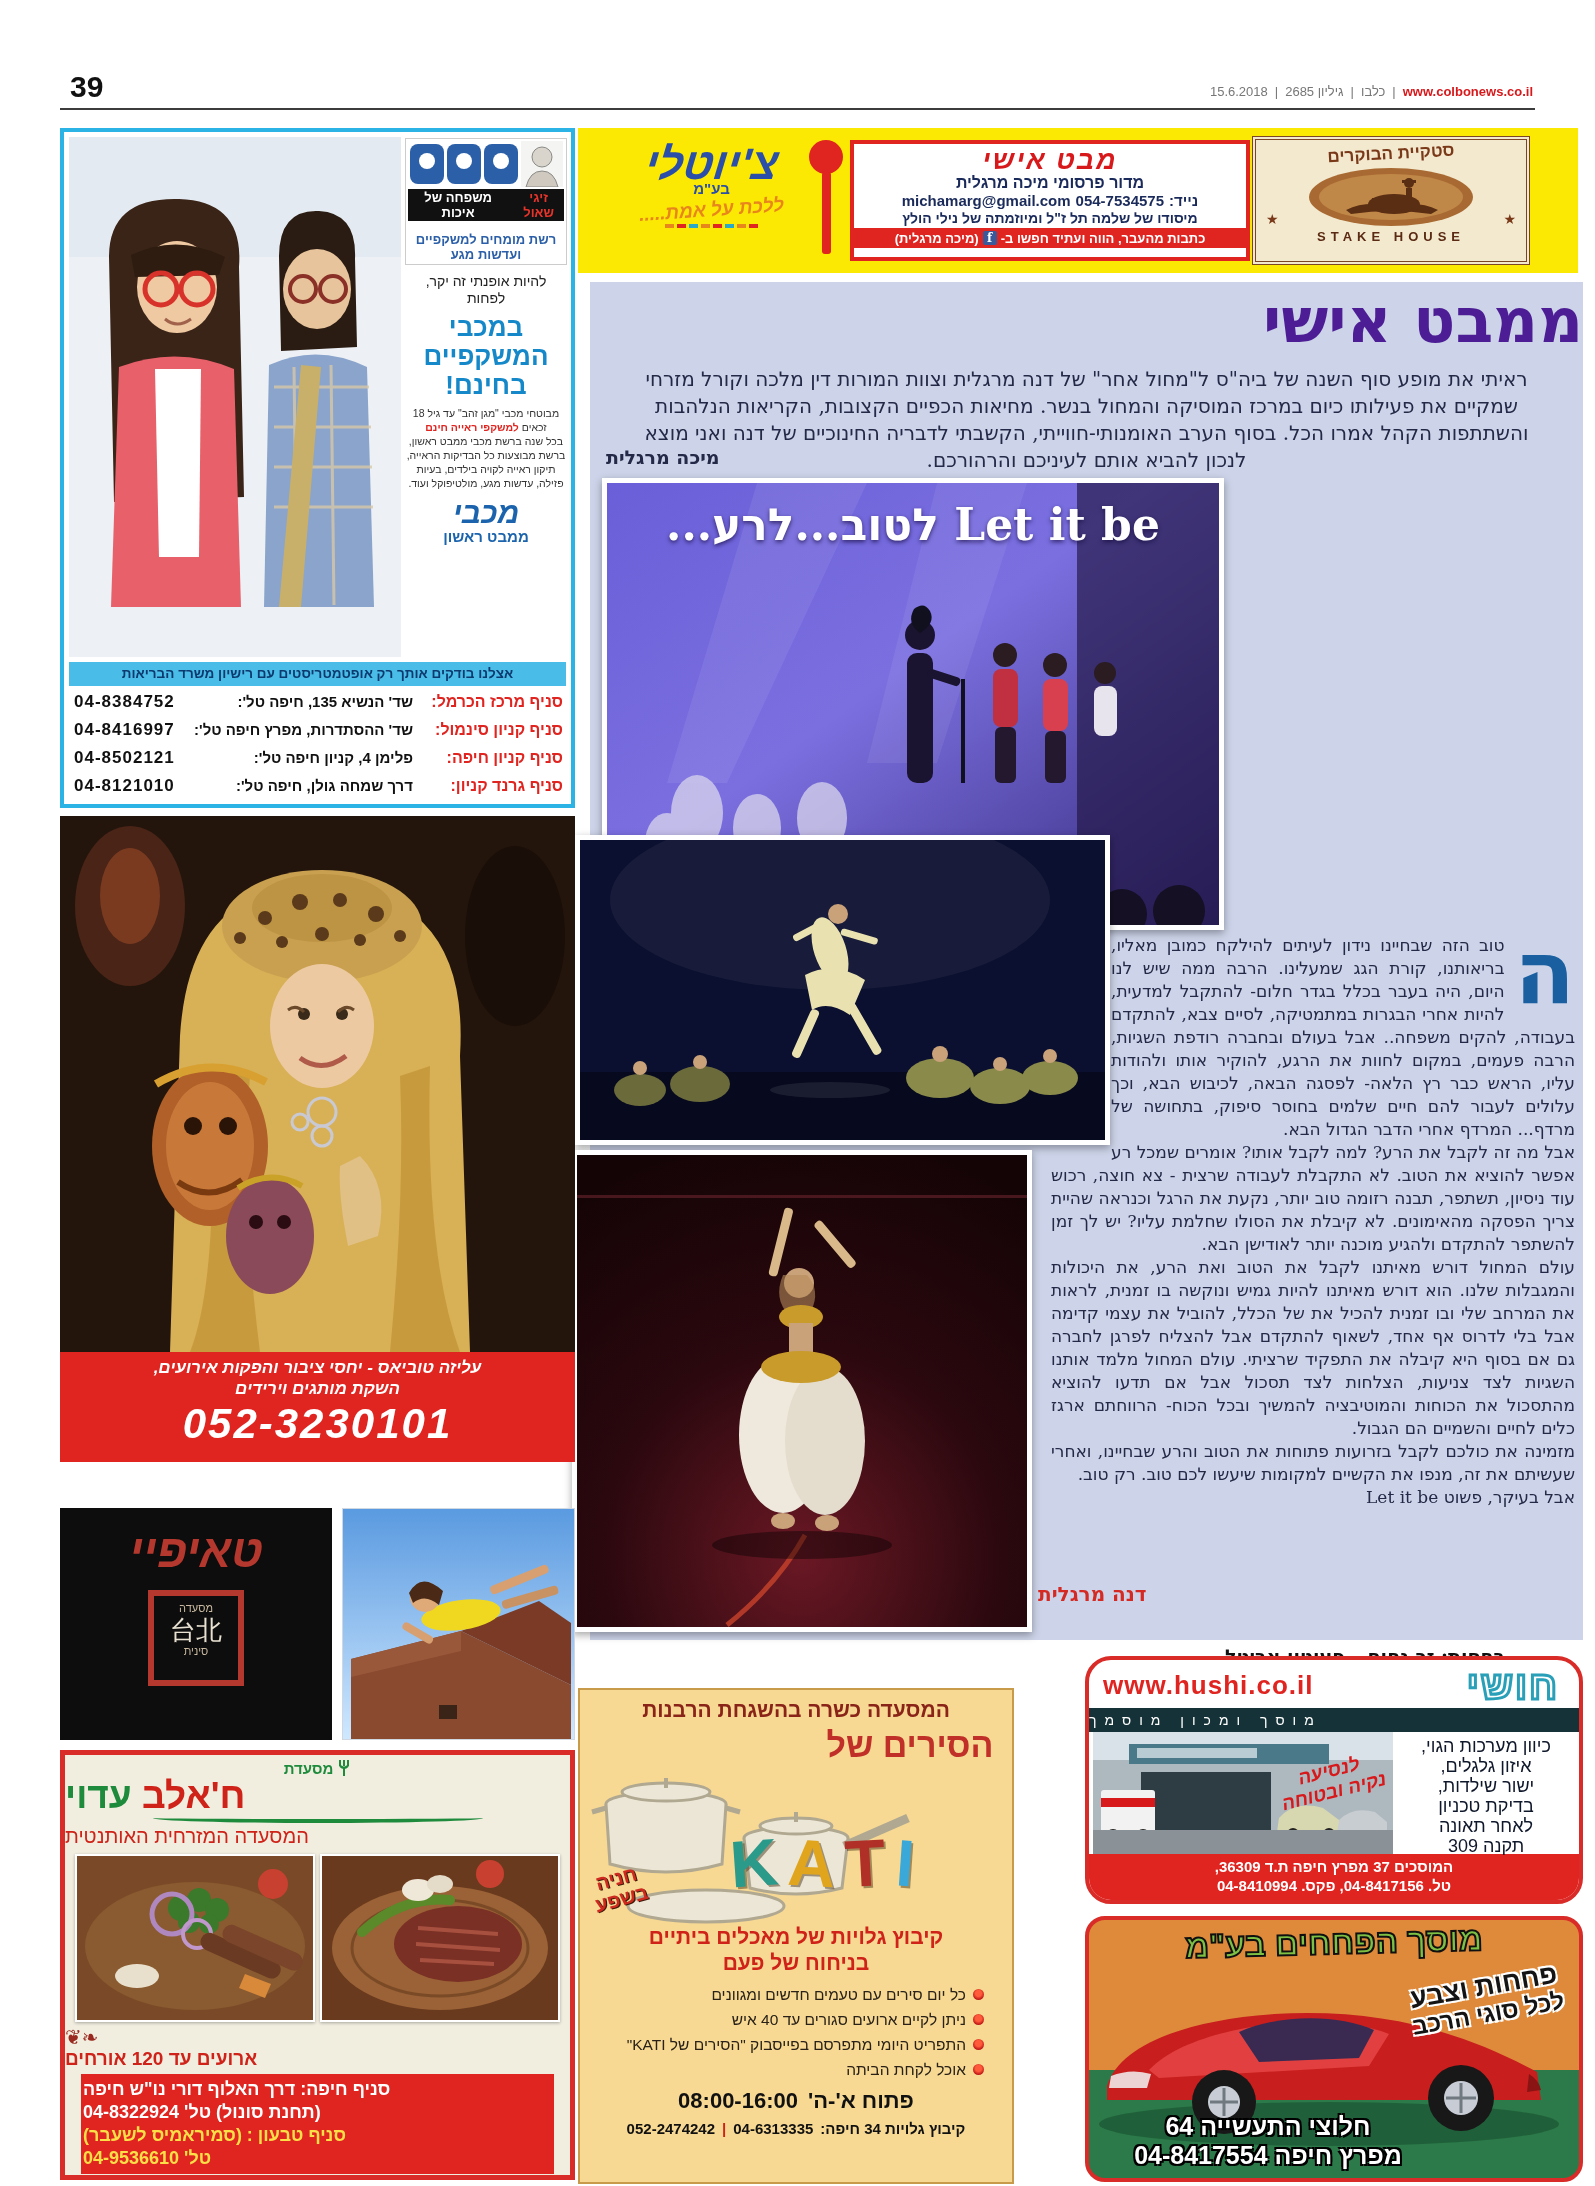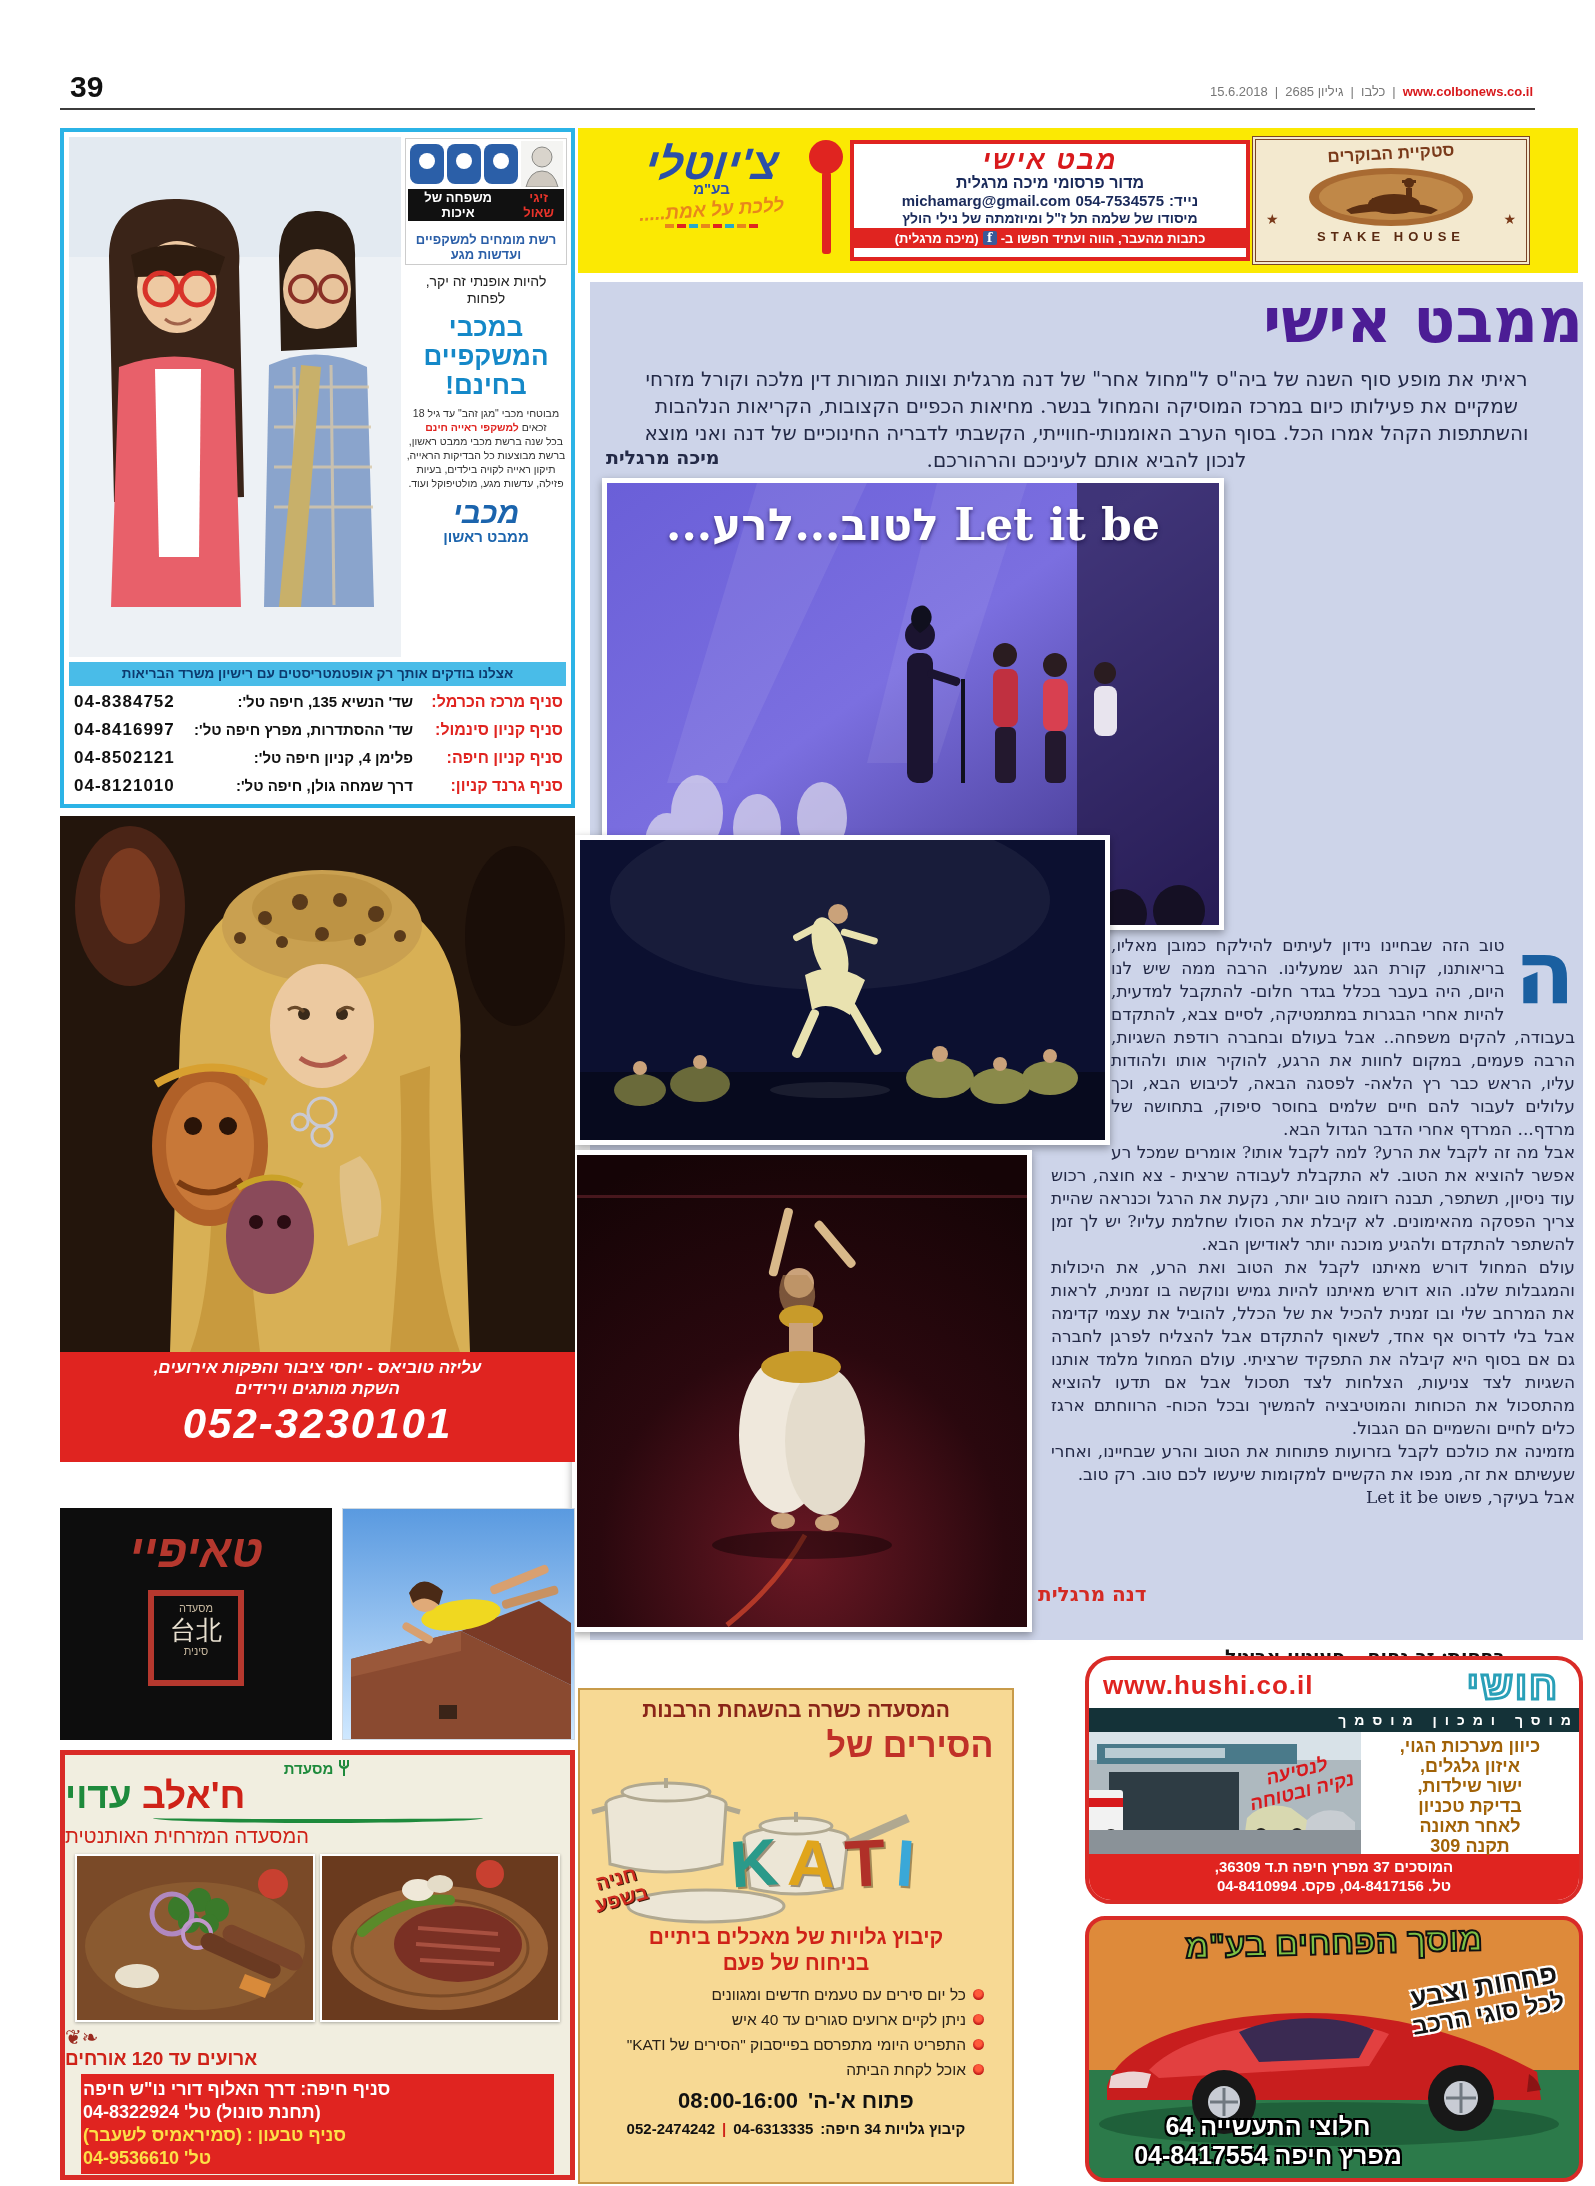--- a/index.html
+++ b/index.html
@@ -127,23 +127,23 @@
 .k-hours{left:0;right:0;top:398px;display:flex;justify-content:center;gap:10px;font-size:22px;font-weight:bold;color:#111}
 .k-hours .hrs{direction:ltr}
 .k-addr{left:0;right:0;top:430px;display:flex;justify-content:center;gap:7px;font-size:15px;font-weight:bold;color:#111;align-items:center}
 .k-addr .n{direction:ltr}.k-addr .sep{color:#cf2218}
 
 
 .hushi{left:1085px;top:1656px;width:498px;height:248px;background:#fff;border:4px solid #d92b27;border-radius:26px;overflow:hidden}
 .hu-head{display:flex;align-items:center;justify-content:space-between;padding:2px 20px 0 14px;height:48px}
 .hu-logo{font-size:40px;font-weight:bold;color:#fff;-webkit-text-stroke:3px #2aa0b8;text-shadow:0 0 1px #2aa0b8;letter-spacing:2px;line-height:44px}
 .hu-url{font-size:26px;font-weight:bold;color:#e02420;direction:ltr;letter-spacing:1px}
-.hu-strip{height:24px;background:#143238;color:#fff;font-weight:bold;font-size:14px;letter-spacing:8px;text-align:right;line-height:24px}
+.hu-strip{height:24px;background:#143238;color:#fff;font-weight:normal;font-size:14px;letter-spacing:8px;text-align:left;line-height:24px}
 .hu-body{display:flex;height:122px}
-.hu-serv{width:218px;text-align:center;font-size:18px;font-weight:bold;color:#a16207;line-height:20px;padding-top:4px}
+.hu-serv{width:186px;text-align:center;font-size:18px;font-weight:normal;color:#0f172a;line-height:20px;padding-top:4px}
 .hu-photo{flex:1;position:relative;overflow:hidden}
 .hu-script{position:absolute;right:8px;top:28px;transform:rotate(-14deg);color:#d8191c;font-weight:bold;font-style:italic;font-size:19px;line-height:21px;text-align:center}
 .hu-bar{background:#e02420;color:#fff;font-weight:bold;font-size:15px;text-align:center;line-height:19px;padding-top:3px;height:46px}
 
 
 .pachach{left:1085px;top:1916px;width:498px;height:266px;border:4px solid #d92b27;border-radius:20px;overflow:hidden;
  background:linear-gradient(180deg,#de8a3a 0 58%,#2c7a4a 58% 100%)}
 .pa-title{top:4px;left:0;right:0;text-align:center;font-size:33px;font-weight:bold;color:#7ec043;
  -webkit-text-stroke:2px #101010;transform:rotate(-1.5deg)}
 .pa-car{left:0;top:54px;width:100%}

